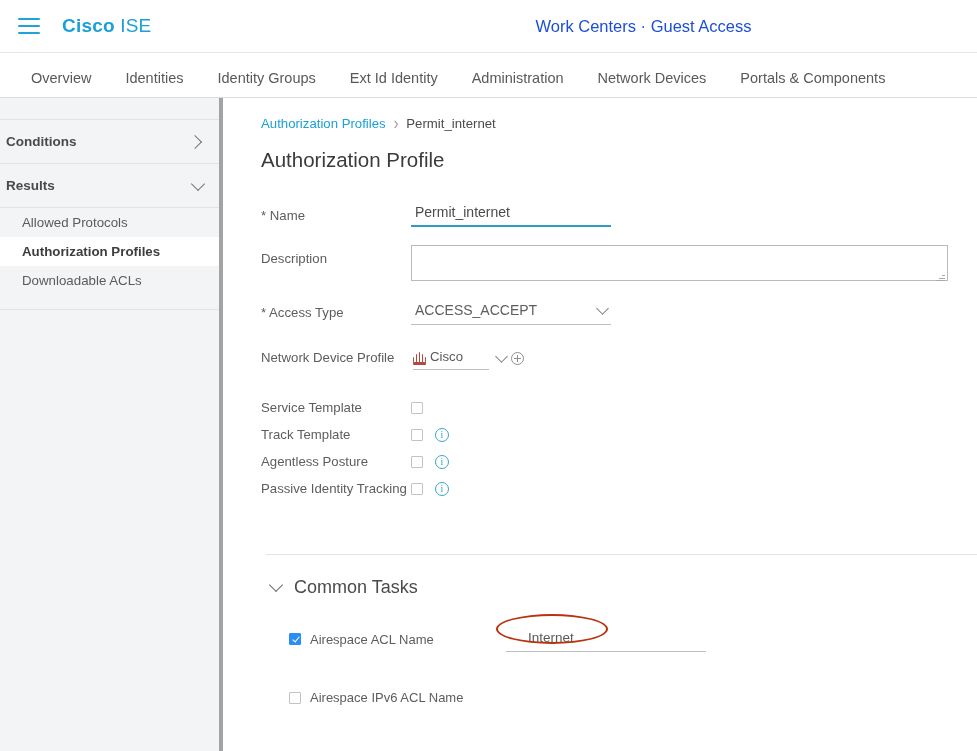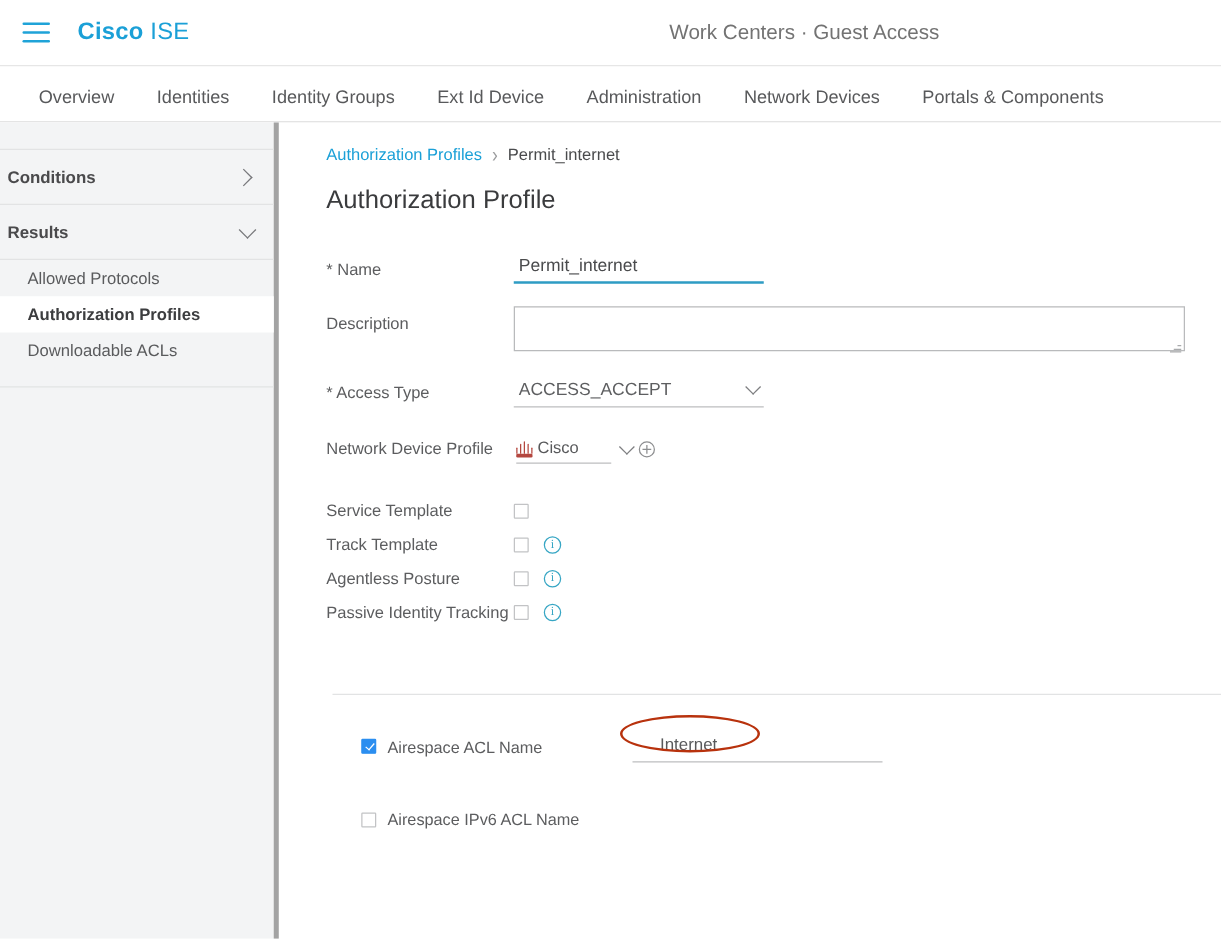--- a/index.html
+++ b/index.html
@@ -39,21 +39,21 @@
     letter-spacing: .2px;
     white-space: nowrap;
   }
   .brand .b-strong { font-weight: bold; }
   .brand .b-light { font-weight: normal; }
   .topbar-title {
     position: absolute;
     left: 0; right: 0;
     text-align: center;
     font-size: 16.5px;
-    color: #737373;
+    color: #1d4ed8;
     pointer-events: none;
   }
   .topbar-title-inner { margin-left: 310px; }
 
   
   .navtabs {
     height: 45px;
     background: #ffffff;
     border-bottom: 1px solid #dcdcdc;
     display: flex;
@@ -408,21 +408,21 @@
   </div>
   <div class="topbar-title">
     <span class="topbar-title-inner">Work Centers · Guest Access</span>
   </div>
 </div>
 
 <div class="navtabs">
   <div class="navtab">Overview</div>
   <div class="navtab">Identities</div>
   <div class="navtab">Identity Groups</div>
-  <div class="navtab">Ext Id Device</div>
+  <div class="navtab">Ext Id Identity</div>
   <div class="navtab">Administration</div>
   <div class="navtab">Network Devices</div>
   <div class="navtab">Portals &amp; Components</div>
 </div>
 
 <div class="appbody">
 
   <div class="sidebar">
     <div class="sb-gap"></div>
 
@@ -528,20 +528,24 @@
         <div class="chk-row">
           <span class="chk-label">Passive Identity Tracking</span>
           <span class="cbox"></span>
           <span class="info-i">i</span>
         </div>
 
       </div>
 
       <div class="divider"></div>
 
+      <div class="ct-header">
+        <span class="ct-chev"></span>
+        <span class="ct-title">Common Tasks</span>
+      </div>
 
       <div style="margin-top:28px;">
 
         <div class="ct-row">
           <span class="cbox checked"></span>
           <span class="ct-name">Airespace ACL Name</span>
           <span class="ct-field">
             <input class="ct-input" type="text" value="Internet" style="">
             <span class="annot-ellipse"></span>
           </span>

